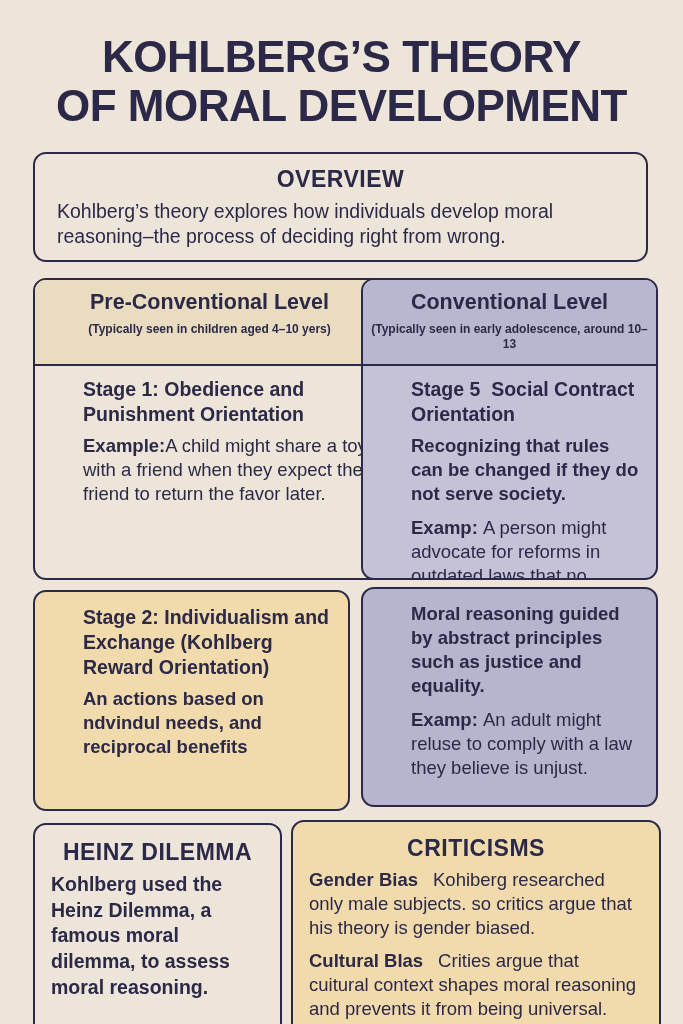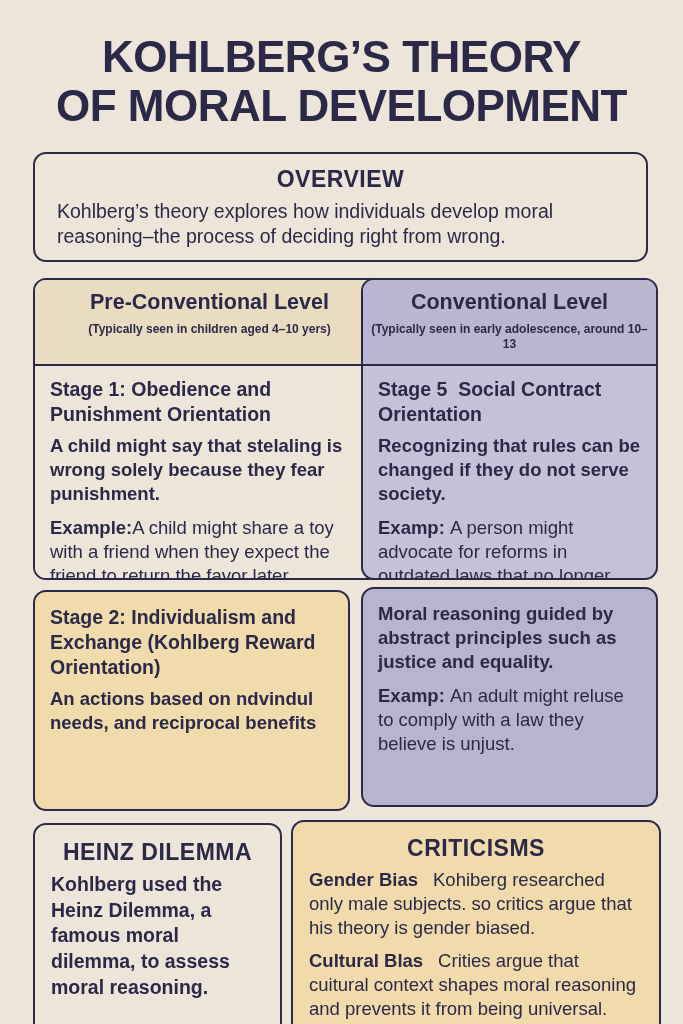--- a/index.html
+++ b/index.html
@@ -34,21 +34,21 @@
 
   .card{overflow:hidden;padding:0;}
   .card-head{
     padding:9px 8px 8px 8px;
     min-height:86px;
     border-bottom:2.5px solid #2b2947;
     text-align:center;
   }
   .level-title{font-size:21.5px;font-weight:bold;line-height:1.25;}
   .level-sub{font-size:12px;line-height:1.25;margin-top:6px;font-weight:bold;}
-  .card-body{padding:11px 15px;}
+  .card-body{padding:11px 15px;margin-left:33px;}
   .stage-head{font-size:19.5px;font-weight:bold;line-height:1.28;margin:0 0 7px 0;}
   .desc{font-size:18.5px;font-weight:bold;line-height:1.3;margin:0 0 10px 0;}
   .example{font-size:18.5px;line-height:1.3;margin:0;}
   .example b{font-weight:bold;}
 
   .left-main{left:33px;top:278px;width:353px;height:302px;}
   .left-main .card-head{background:#e9dcc1;}
   .left-main .card-body{background:#ede5d9;}
 
   .right-main{left:361px;top:278px;width:297px;height:302px;background:#c5c2d8;}
@@ -80,21 +80,20 @@
     <p class="overview-body">Kohlberg’s theory explores how individuals develop moral reasoning–the process of deciding right from wrong.</p>
   </section>
 
   <section class="box card left-main">
     <header class="card-head">
       <div class="level-title">Pre-Conventional Level</div>
       <div class="level-sub">(Typically seen in children aged 4–10 yers)</div>
     </header>
     <div class="card-body">
       <h3 class="stage-head">Stage 1: Obedience and Punishment Orientation</h3>
-      <p class="desc">A child might say that stelaling is wrong solely because they fear punishment.</p>
       <p class="example"><b>Example:</b><span>A child might share a toy with a friend when they expect the friend to return the favor later.</span></p>
     </div>
   </section>
 
   <section class="box card right-main">
     <header class="card-head">
       <div class="level-title">Conventional Level</div>
       <div class="level-sub">(Typically seen in early adolescence, around 10–13</div>
     </header>
     <div class="card-body">

